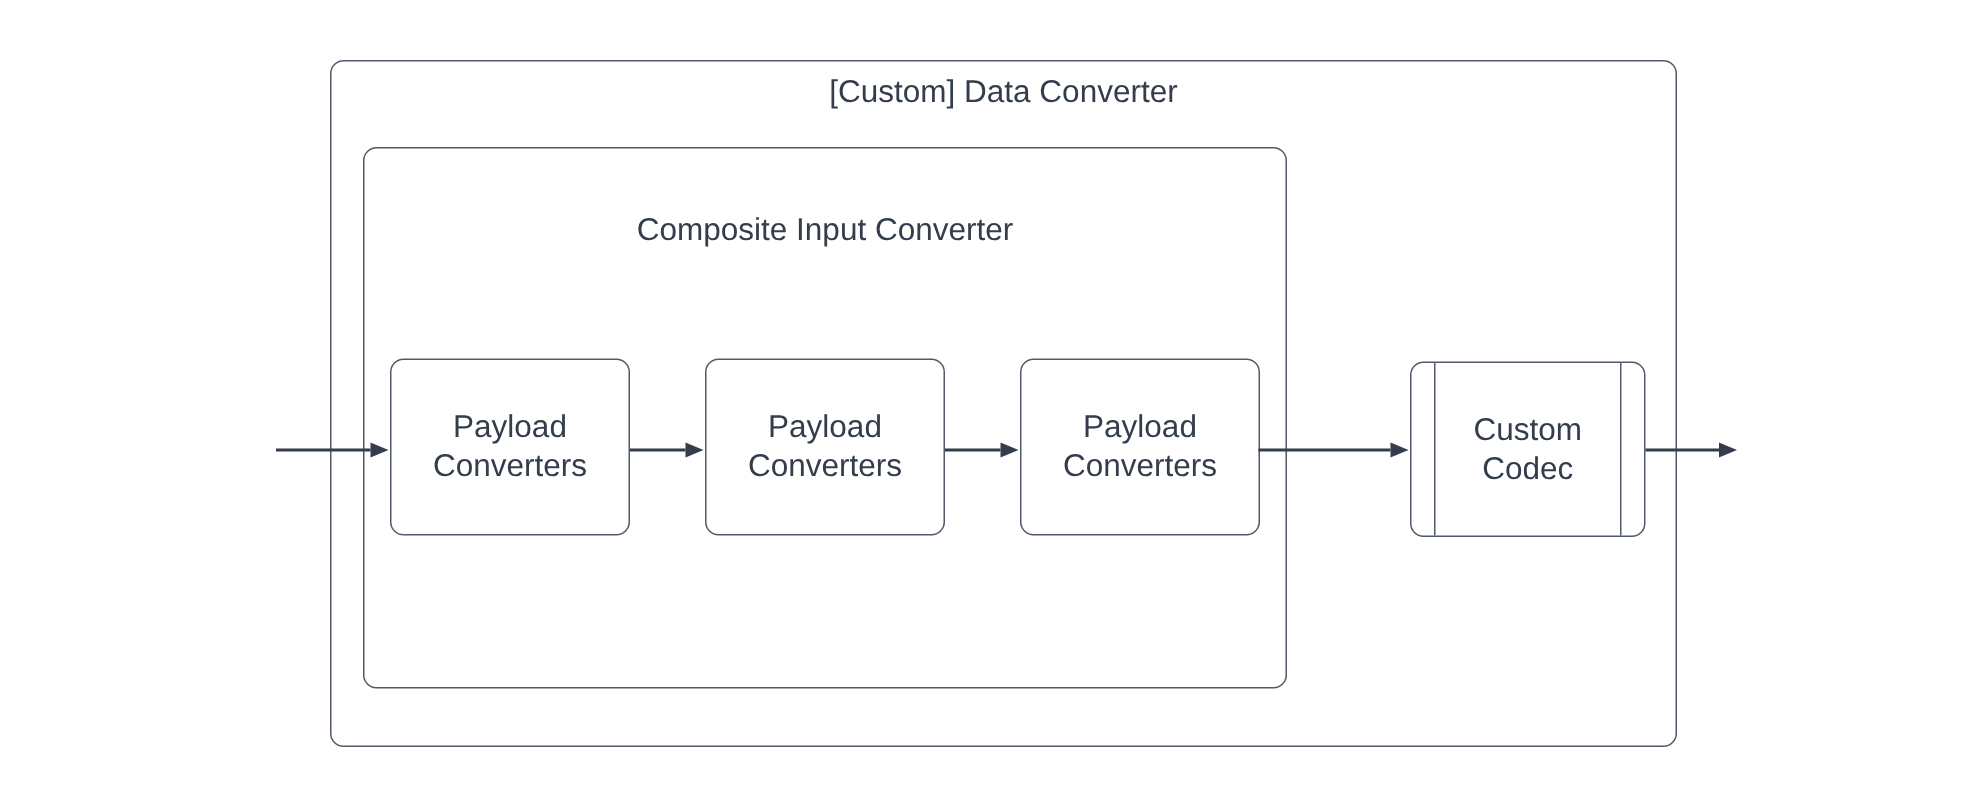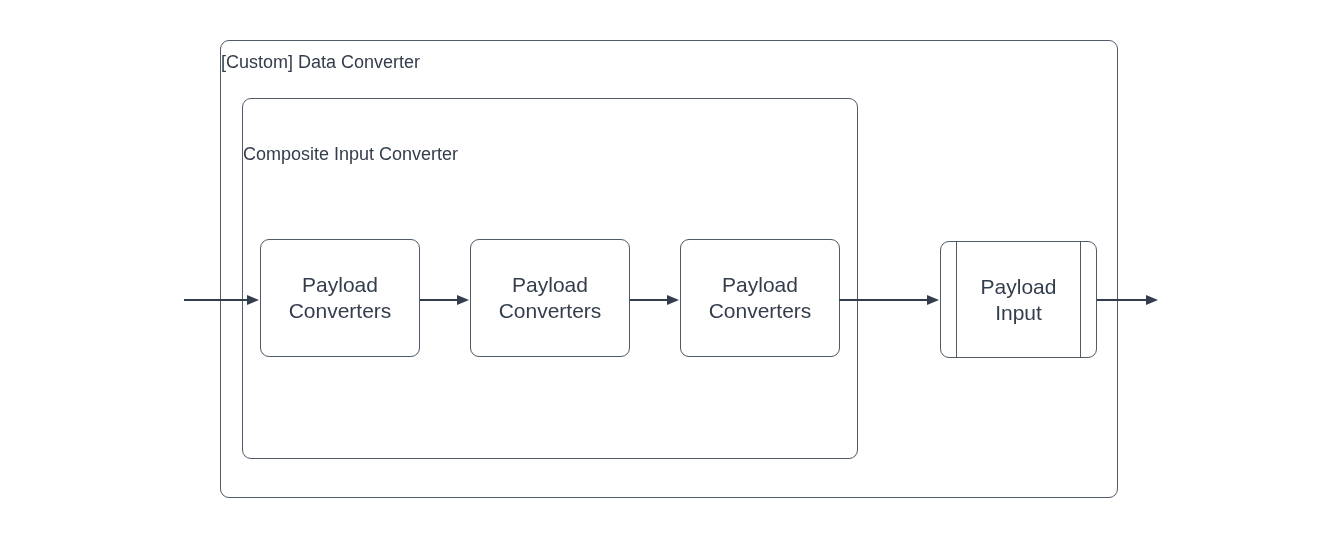--- a/index.html
+++ b/index.html
@@ -23,22 +23,22 @@
     overflow:hidden;
   }
   .container{
     position:absolute;
     border:1px solid var(--stroke);
     border-radius:9px;
     background:var(--shape-fill);
   }
   .container-title{
     width:100%;
-    text-align:left;
-    font-size:18px;
+    text-align:center;
+    font-size:21px;
     line-height:26px;
     color:var(--text);
   }
   #outer-container{left:220px;top:40px;width:898px;height:458px;}
   #outer-container .container-title{padding-top:8px;}
   #inner-container{left:242px;top:98px;width:616px;height:361px;}
   #inner-container .container-title{padding-top:42px;}
 
   .node{position:absolute;}
   .node-label{
@@ -130,21 +130,21 @@
     <div class="node-label">Payload Converters</div>
   </div>
 
   <div class="node rounded-rect" id="node-pc3">
     <div class="node-label">Payload Converters</div>
   </div>
 
   <div class="node rounded-rect" id="node-codec">
     <div class="codec-bar left"></div>
     <div class="codec-bar right"></div>
-    <div class="node-label">Payload Input</div>
+    <div class="node-label">Custom Codec</div>
   </div>
 
 
   <div class="arrow" id="arrow-1"></div>
   <div class="arrow" id="arrow-2"></div>
   <div class="arrow" id="arrow-3"></div>
   <div class="arrow" id="arrow-4"></div>
   <div class="arrow" id="arrow-5"></div>
 
 </div>

